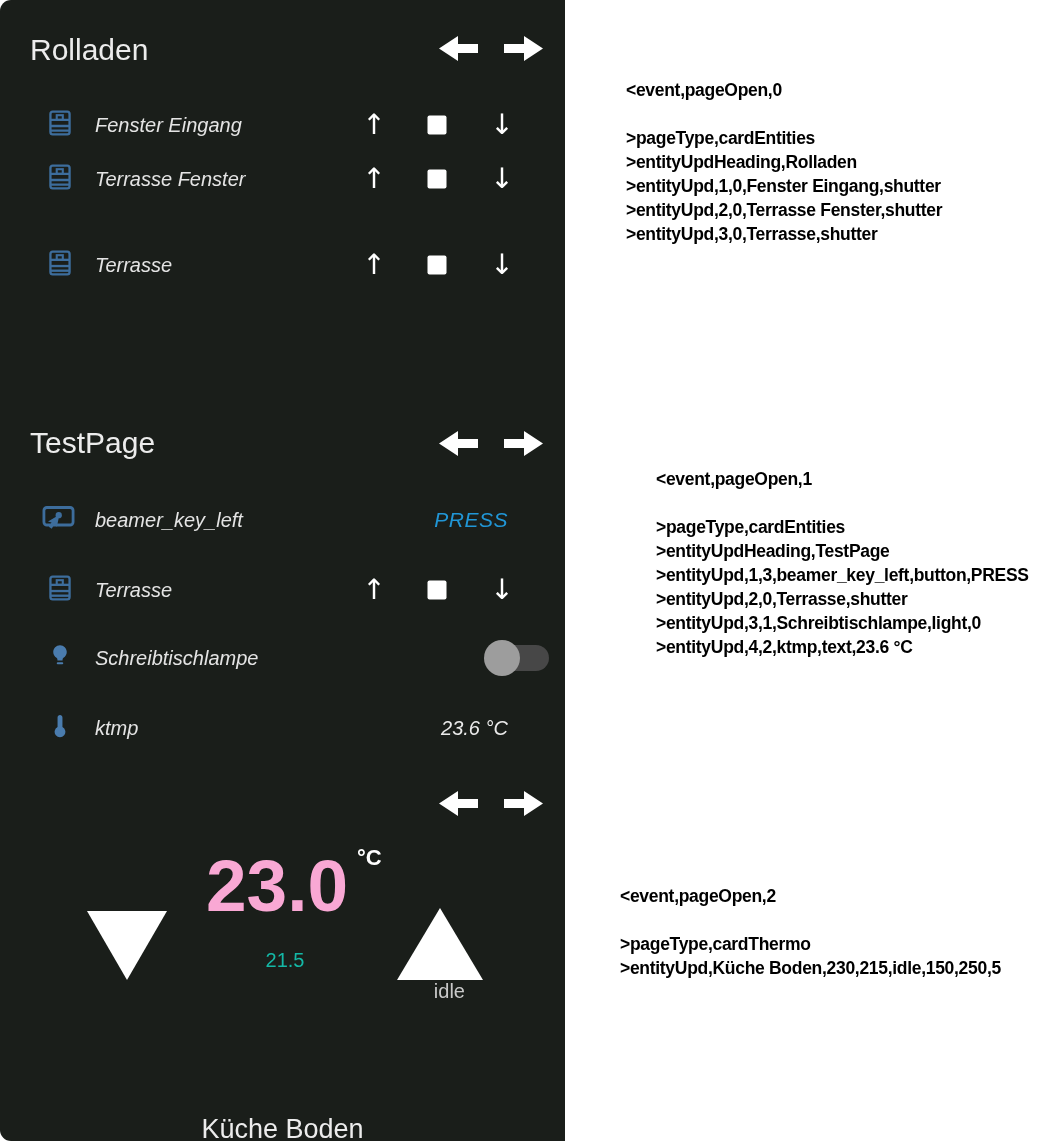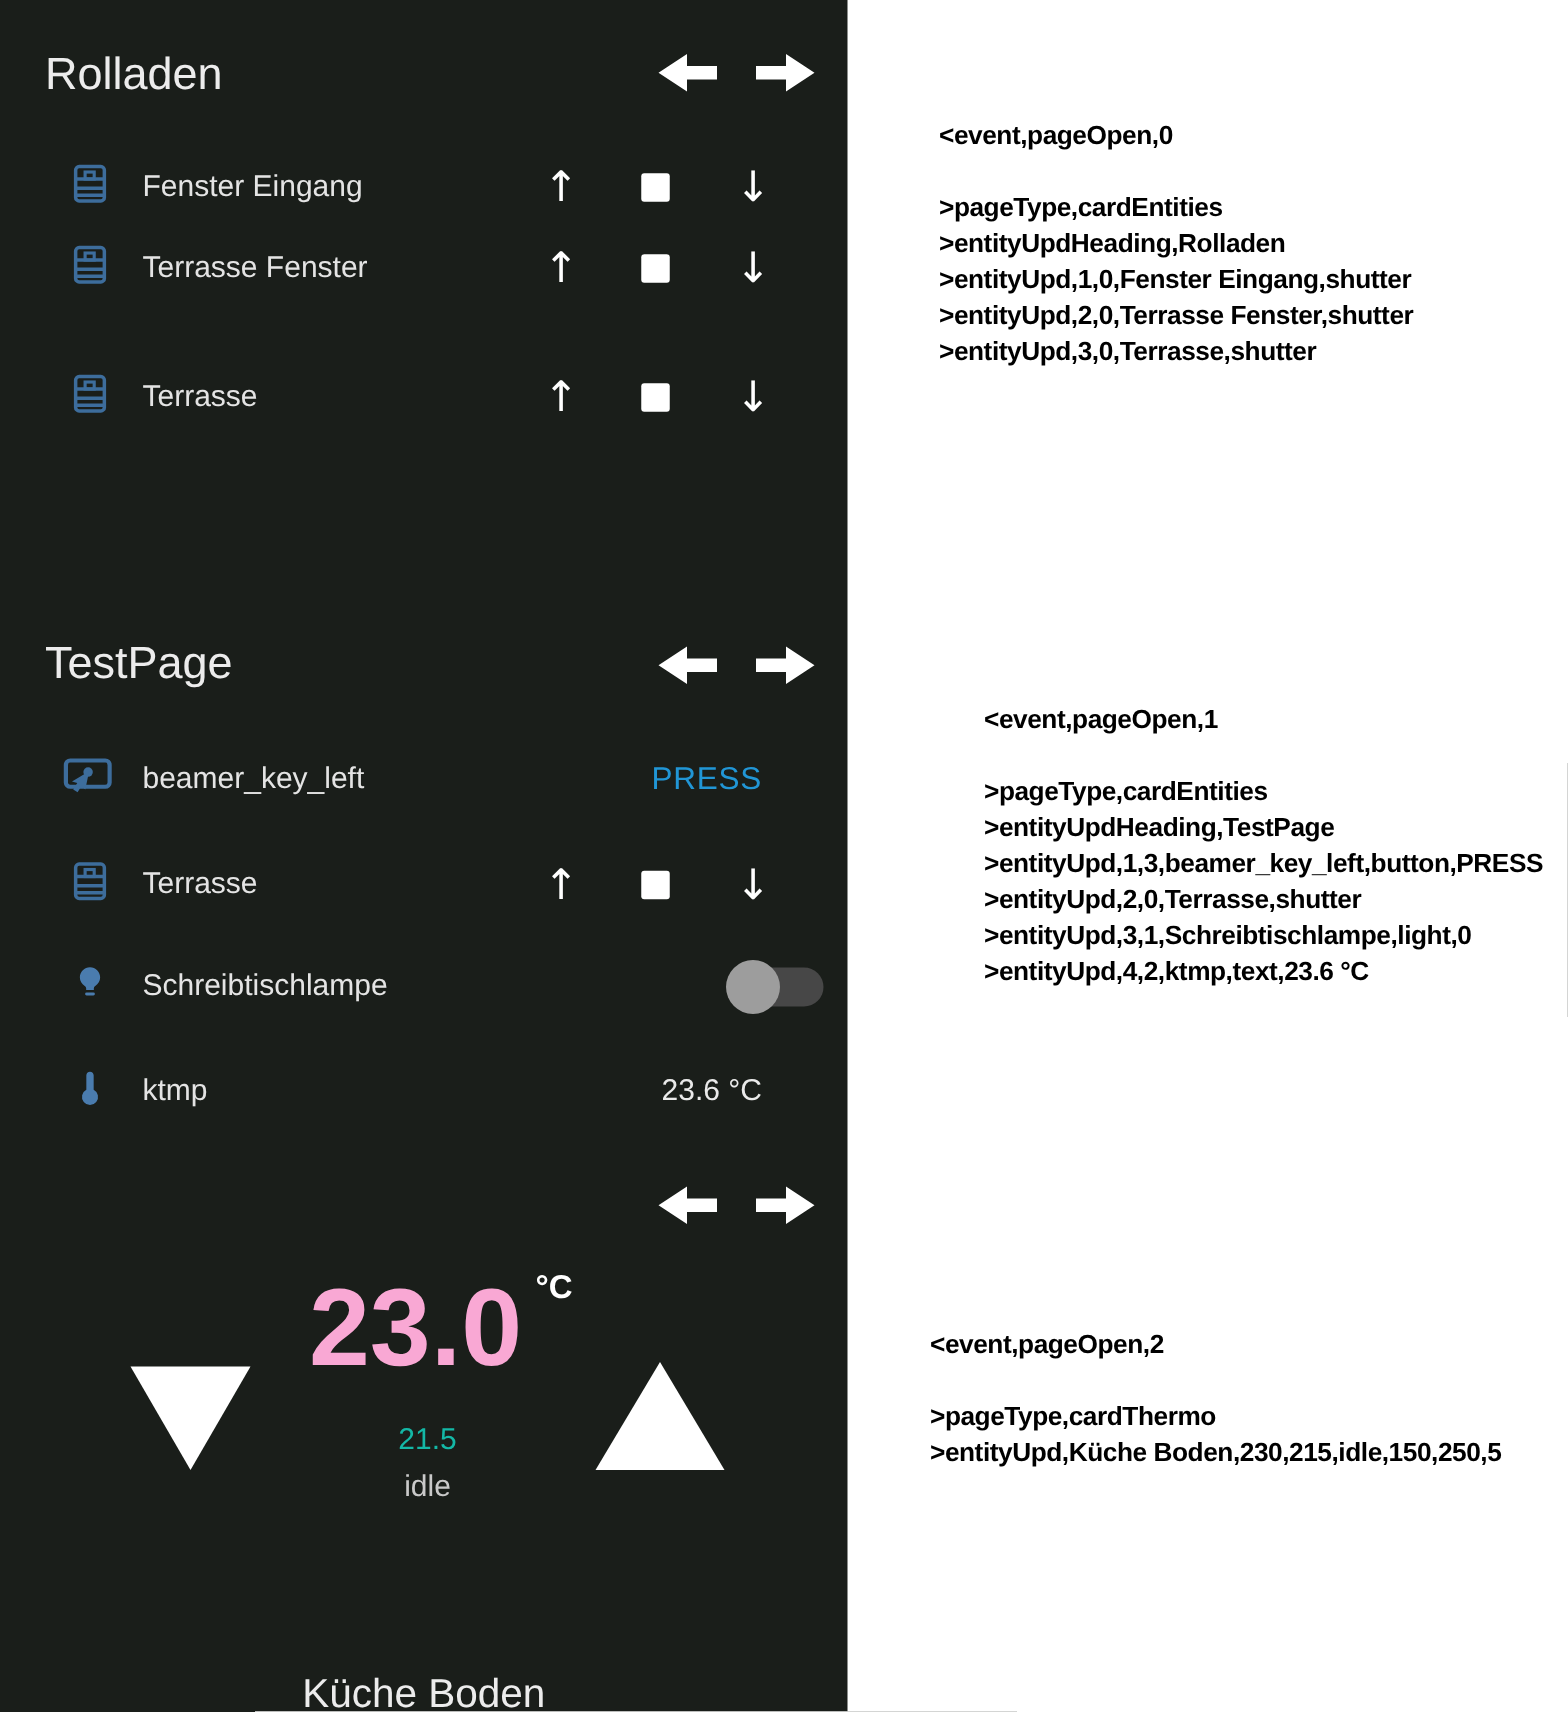--- a/index.html
+++ b/index.html
@@ -1,23 +1,23 @@
 <!DOCTYPE html>
 <html><head>
 <meta charset="utf-8">
 <style>
   html,body{margin:0;padding:0;background:#fff;}
   .stage{position:relative;width:1045px;height:1141px;background:#ffffff;overflow:hidden;
-         font-family:"Liberation Sans",sans-serif;}
+         font-family:"Liberation Sans",sans-serif;border-radius:11px;}
   
   .panel{position:absolute;left:0;top:0;width:565px;height:1141px;background:#1a1e1a;}
   .heading{position:absolute;left:30px;font-size:30px;line-height:34px;color:#ececec;}
   .nav{position:absolute;width:40px;height:31px;}
   .nav svg{display:block;}
-  .row{position:absolute;left:0;width:546px;height:70px;}
+  .row{position:absolute;left:0;width:546px;height:70px;font-style:italic;}
   .eicon{position:absolute;left:46px;top:50%;transform:translateY(-50%);}
   .elabel{position:absolute;left:95px;top:50%;transform:translateY(-50%);
           font-size:20px;color:#e4e4e4;white-space:nowrap;}
   .ctl{position:absolute;top:50%;transform:translate(-50%,-50%);color:#ffffff;
        font-family:"DejaVu Sans",sans-serif;font-size:28px;line-height:28px;}
   .ctl-up{left:374px;} .ctl-down{left:502px;}
   .stopsq{position:absolute;left:437px;top:50%;transform:translate(-50%,-50%);
           width:19px;height:19px;background:#ffffff;border-radius:2px;}
   .press{position:absolute;right:38px;top:50%;transform:translateY(-50%);
          font-size:21px;letter-spacing:0.5px;color:#2196d6;}
@@ -34,21 +34,21 @@
             font-size:73px;line-height:73px;font-weight:bold;color:#f9a8d4;}
   .temp-unit{position:absolute;left:357px;top:845px;font-size:22px;font-weight:bold;color:#ffffff;}
   .tri-down{position:absolute;left:87px;top:911px;width:0;height:0;
             border-left:40px solid transparent;border-right:40px solid transparent;
             border-top:69px solid #ffffff;}
   .tri-up{position:absolute;left:397px;top:908px;width:0;height:0;
           border-left:43px solid transparent;border-right:43px solid transparent;
           border-bottom:72px solid #ffffff;}
   .temp-target{position:absolute;left:105px;top:949px;width:360px;text-align:center;
                font-size:20px;color:#14b8a6;}
-  .temp-state{position:absolute;left:105px;top:980px;width:360px;text-align:center;
+  .temp-state{position:absolute;left:105px;top:980px;width:360px;text-align:right;
               font-size:20px;color:#c9c9c9;}
   .thermo-title{position:absolute;left:0;top:1086px;width:565px;text-align:center;
                 font-size:27px;color:#ececec;margin-top:28px;}
   
   .pblock{position:absolute;font-weight:bold;font-size:17.5px;letter-spacing:-0.3px;color:#000;}
   .pline{line-height:24px;min-height:24px;white-space:pre;}
   #pb0{left:614px;top:78px;margin-left:12px;}
   #pb1{left:656px;top:467px;}
   #pb2{left:620px;top:884px;}
   .navsvg{fill:#ffffff;}

